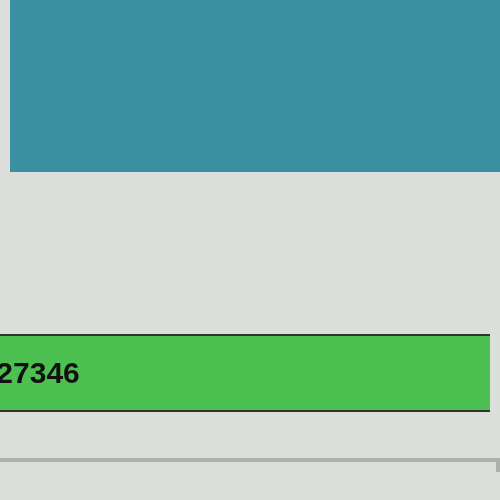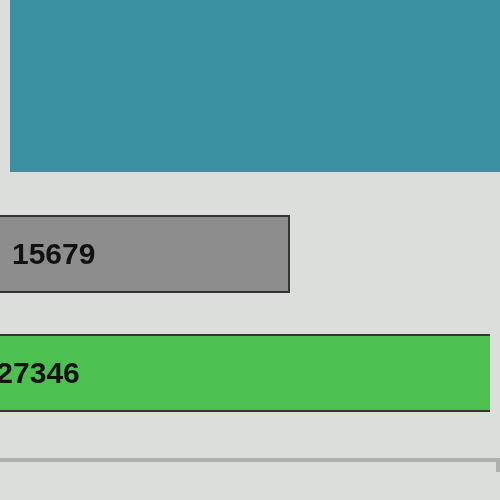--- a/index.html
+++ b/index.html
@@ -38,23 +38,20 @@
     background: #aeb0ae;
   }
 </style>
 </head>
 <body>
 
 <div class="canvas" style="background: rgb(220, 222, 220);">
 
   <div class="header" style="left: 10px; top: 0px; width: 490px; height: 172px; background: rgb(58, 143, 160);"></div>
 
-  <div class="bar bar1" style="left: 0px; top: 215px; width: 290px; height: 78px; background: rgb(141, 141, 141); border-top-color: rgb(51, 51, 51); border-right-color: rgb(51, 51, 51); border-bottom-color: rgb(51, 51, 51); border-left: none; padding-left: 12px;">
-    <span class="glyphs">15679</span>
-  </div>
 
   <div class="bar bar2" style="left: 0px; top: 334px; width: 490px; height: 78px; background: rgb(76, 192, 81); border-top-color: rgb(51, 51, 51); border-right: none; border-bottom-color: rgb(51, 51, 51); border-left: none;">
     <span class="glyphs" style="margin-left: -37px;">z: 27346</span>
   </div>
 
   <div class="divider" style="left: 0px; top: 458px; width: 500px; height: 4px; background: rgb(174, 176, 174);"></div>
 
   <div class="divider" style="left: 496px; top: 458px; width: 4px; height: 14px; background: rgb(174, 176, 174);"></div>
 
 </div>

